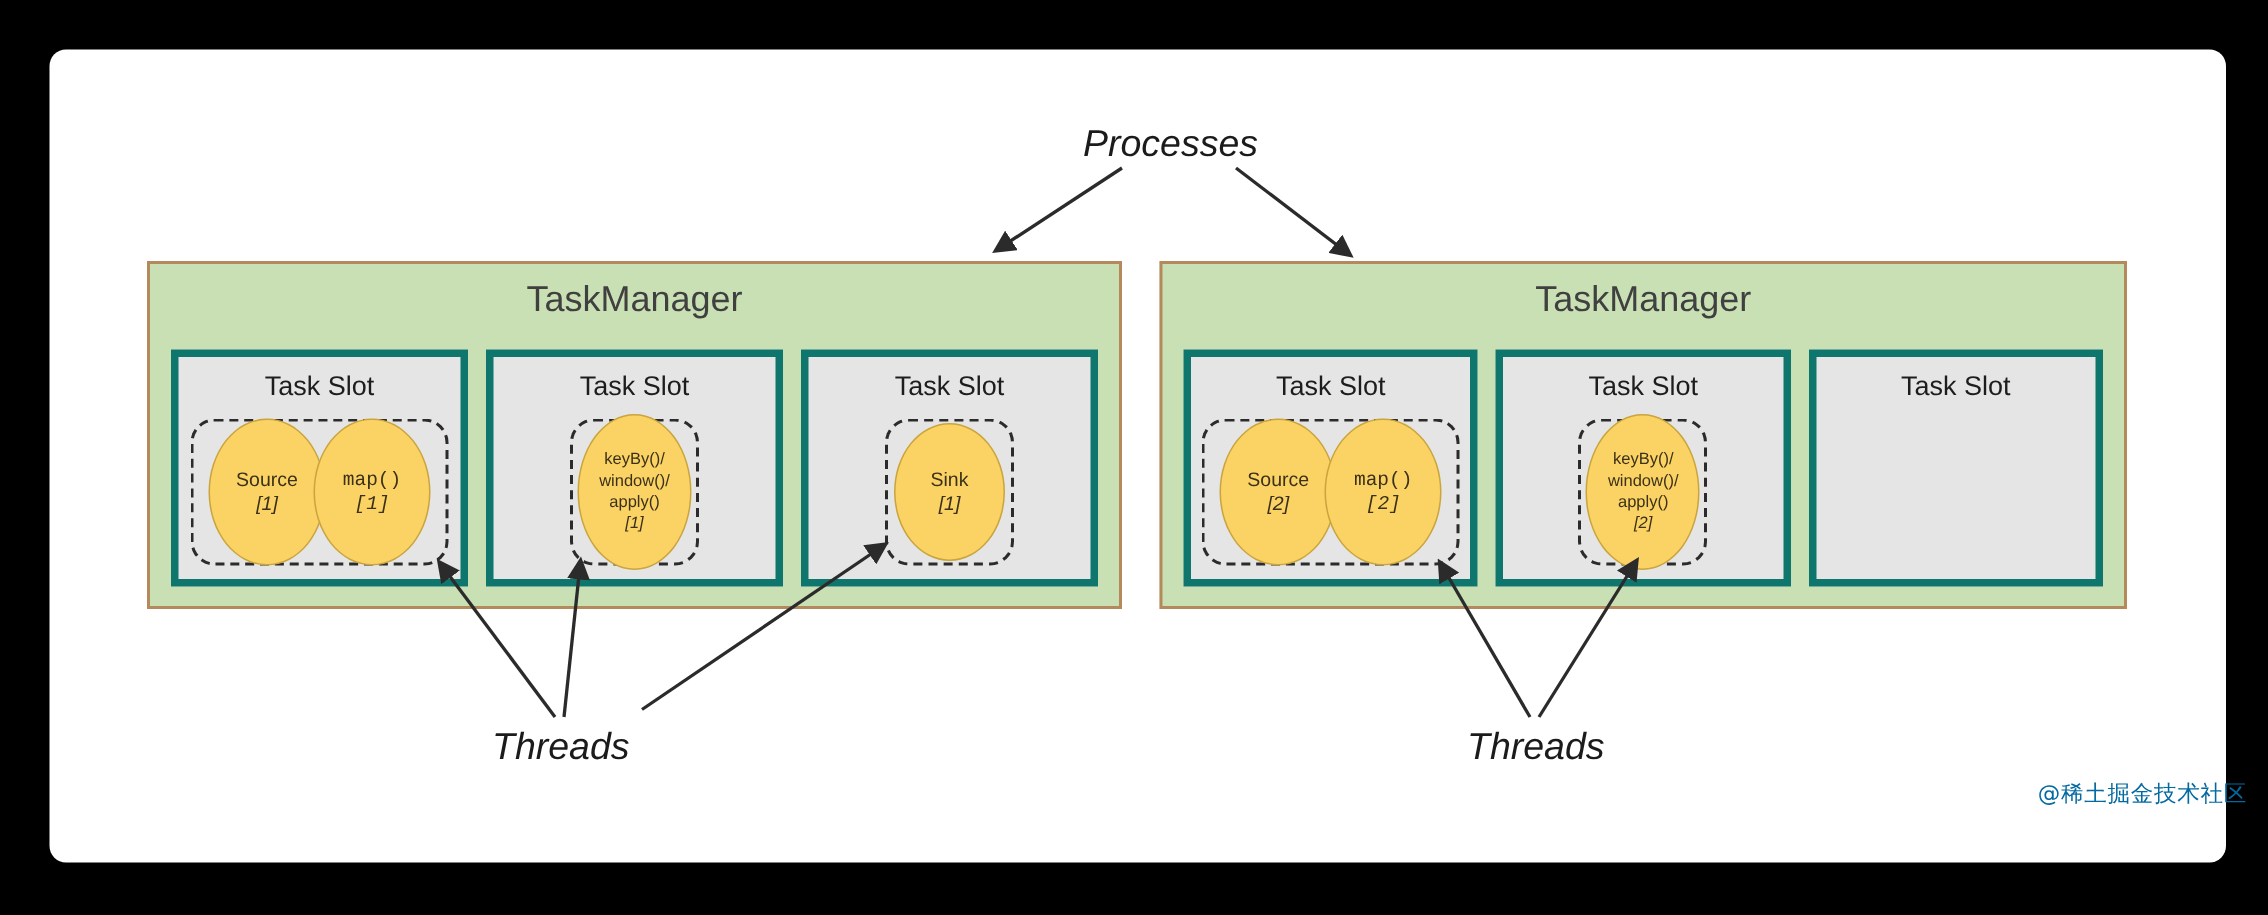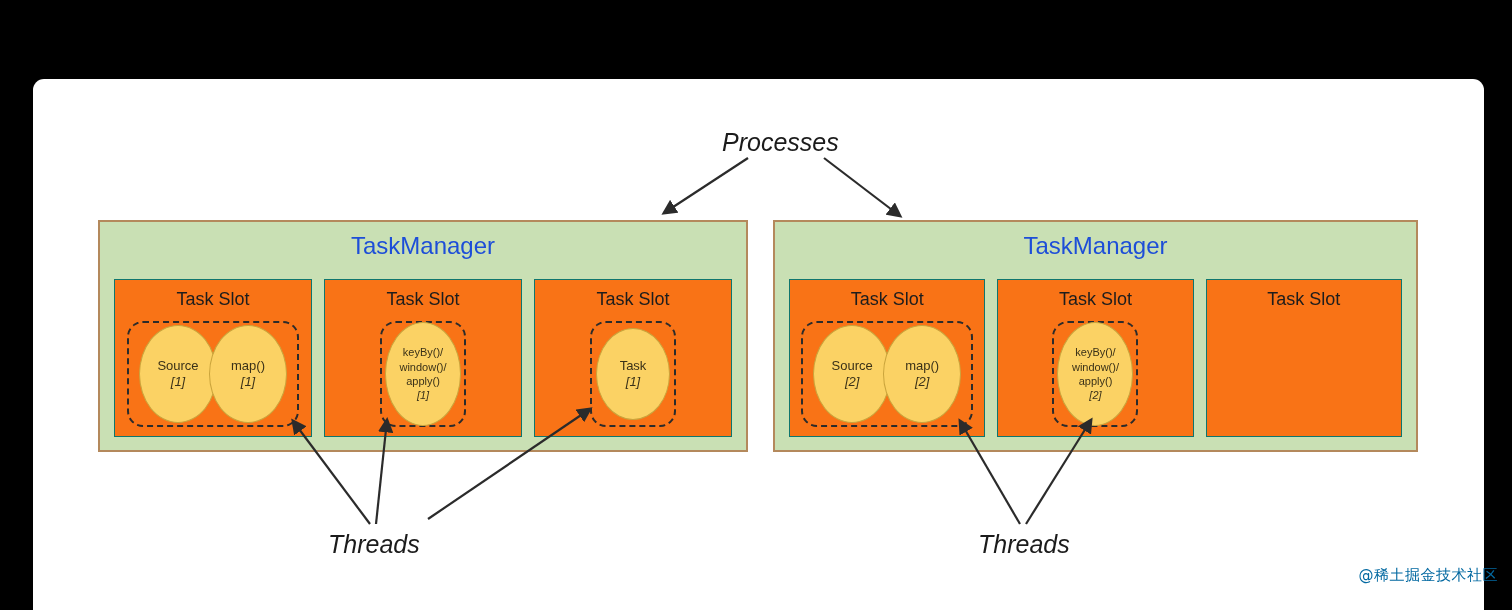--- a/index.html
+++ b/index.html
@@ -11,21 +11,20 @@
     width: 1512px;
     height: 610px;
     overflow: hidden;
     font-family: "Liberation Sans", sans-serif;
   }
   #stage {
     position: relative;
     width: 1512px;
     height: 548px;
     background: #000000;
-    margin-top: 46px;
   }
   
   #card {
     position: absolute;
     left: 33px;
     top: 33px;
     width: 1451px;
     height: 542px;
     background: #ffffff;
     border-radius: 11px;
@@ -79,38 +78,38 @@
   #tm-left  { left: 98px;  width: 650px; }
   #tm-right { left: 773px; width: 645px; }
 
   .tm-title {
     position: absolute;
     top: 10px;
     left: 0;
     width: 100%;
     text-align: center;
     font-size: 24px;
-    color: #1d4ed8;
+    color: #404040;
     font-family: "Liberation Sans", sans-serif;
   }
 
   .slots-row {
     position: absolute;
     left: 14px;
     right: 14px;
     top: 57px;
     bottom: 13px;
     display: flex;
     gap: 12px;
   }
   .task-slot {
     position: relative;
     flex: 1 1 0;
-    background: #f97316;
-    border: 1px solid #0f766e;
+    background: #e5e5e5;
+    border: 5px solid #0f766e;
     box-sizing: border-box;
   }
   .slot-title {
     position: absolute;
     top: 9px;
     left: 0;
     width: 100%;
     text-align: center;
     font-size: 18px;
     color: #1d1d1d;
@@ -148,21 +147,21 @@
     flex-direction: column;
     align-items: center;
     justify-content: center;
     color: #3a3118;
     font-size: 13px;
     line-height: 1.22;
     text-align: center;
     font-family: "Liberation Sans", sans-serif;
     box-sizing: border-box;
   }
-  .bubble-pair .bubble:last-child { margin-left: -8px; }
+  .bubble-pair .bubble:last-child { margin-left: -8px; font-family: Liberation Mono, monospace; }
   .bubble-small {
     width: 74px;
     height: 92px;
   }
   .bubble-tall {
     width: 76px;
     height: 104px;
     font-size: 11px;
     line-height: 1.3;
   }
@@ -210,21 +209,21 @@
             <span class="ln">apply()</span>
             <span class="idx">[1]</span>
           </div>
         </div>
       </div>
 
       <div class="task-slot">
         <div class="slot-title">Task Slot</div>
         <div class="dashed-box dashed-narrow">
           <div class="bubble bubble-small">
-            <span class="ln">Task</span>
+            <span class="ln">Sink</span>
             <span class="idx">[1]</span>
           </div>
         </div>
       </div>
 
     </div>
   </div>
 
   <div class="taskmanager" id="tm-right">
     <div class="tm-title">TaskManager</div>

